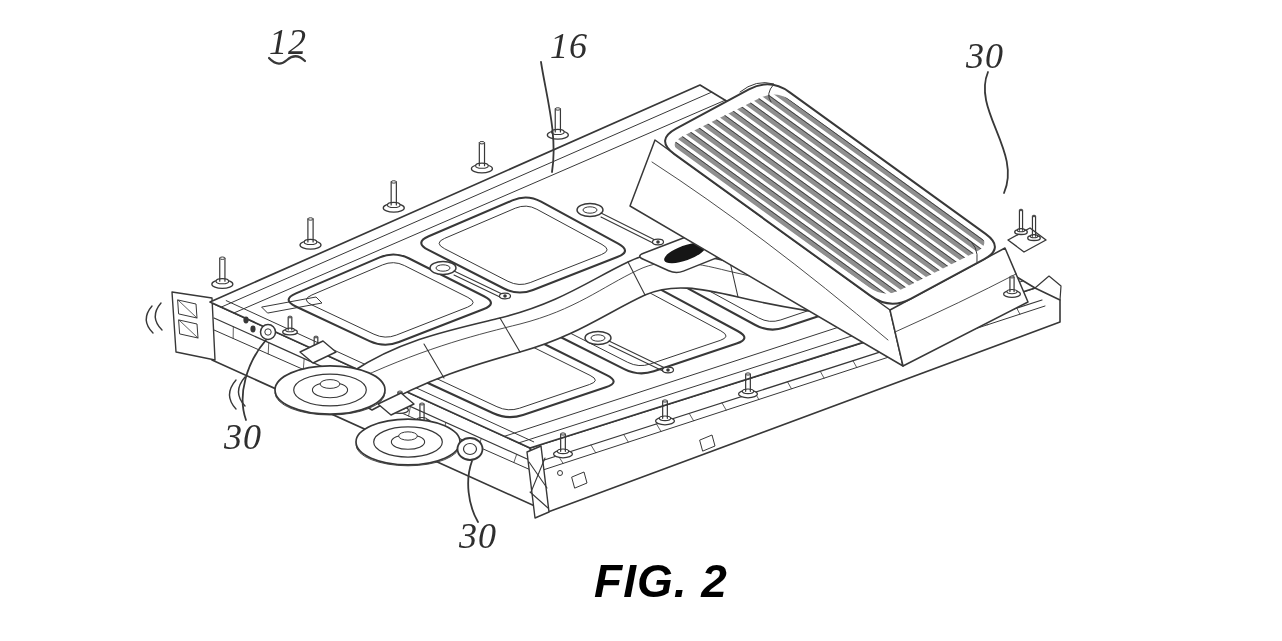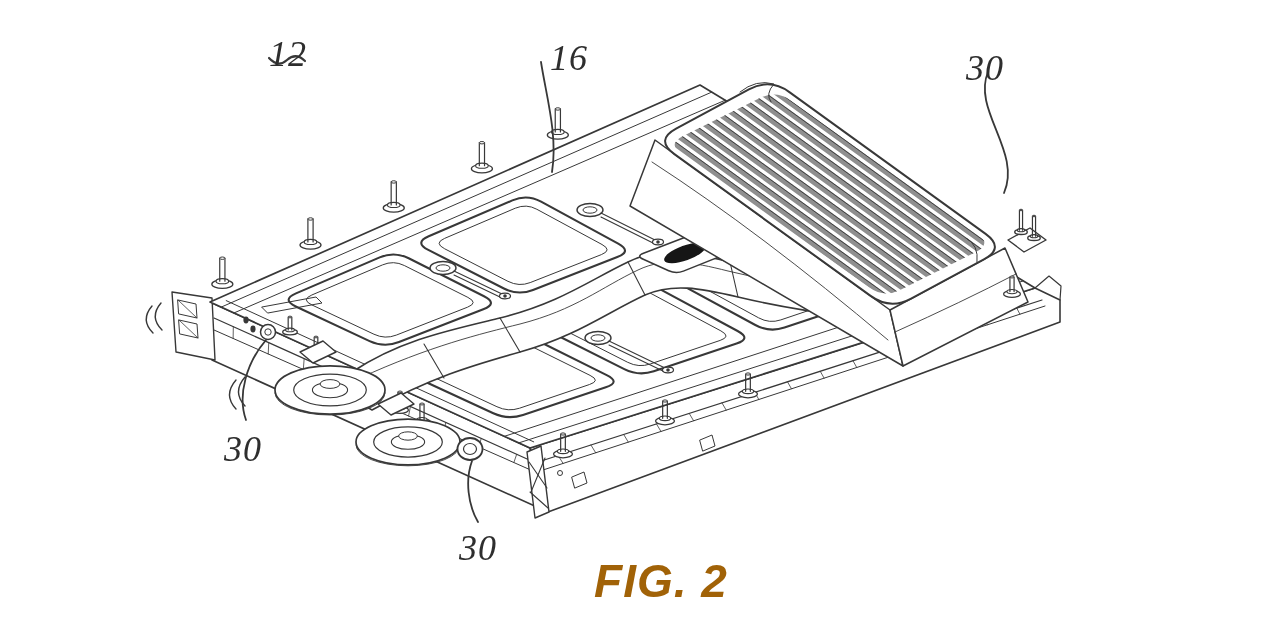--- a/index.html
+++ b/index.html
@@ -1,23 +1,23 @@
 <!DOCTYPE html>
 <html><head>
 <meta charset="utf-8">
 <style>
   html,body{margin:0;padding:0;background:#ffffff;}
   #page{position:relative;width:1282px;height:641px;background:#ffffff;overflow:hidden;
         font-family:"Liberation Serif",serif;}
   #art{position:absolute;left:0;top:0;}
   .reflabel{position:absolute;transform:translate(-50%,-50%);
             font:italic 400 36px "Liberation Serif",serif;color:#2e2e2e;
-            letter-spacing:1px;white-space:nowrap;user-select:none;margin-top:12px;}
+            letter-spacing:1px;white-space:nowrap;user-select:none;}
   .caption{position:absolute;transform:translate(-50%,-50%);
-           font:italic 700 46px "Liberation Sans",sans-serif;color:#a16207;
+           font:italic 700 46px "Liberation Sans",sans-serif;color:#000000;
            letter-spacing:1px;white-space:nowrap;}
   #l12{left:288px;top:42px;}
   #l16{left:569px;top:46px;}
   #l30a{left:985px;top:56px;}
   #l30b{left:243px;top:437px;}
   #l30c{left:478px;top:536px;}
   #cap{left:661px;top:581px;}
 </style>
 </head>
 <body>

